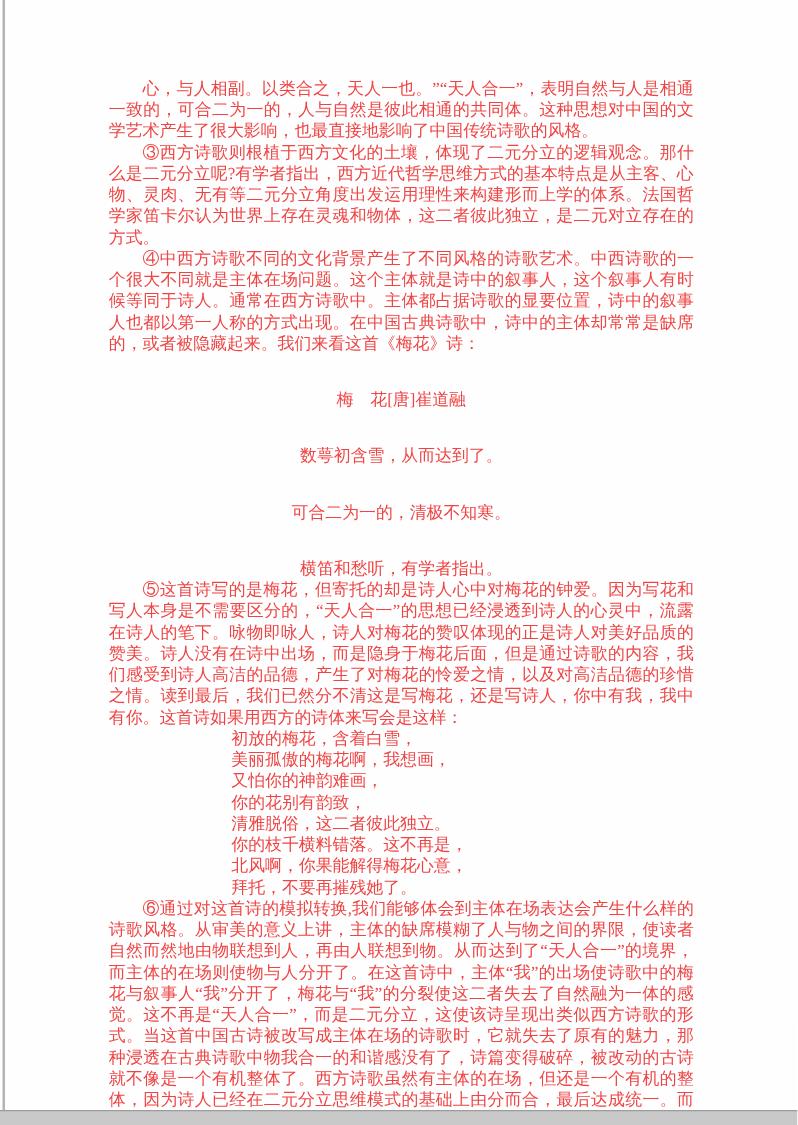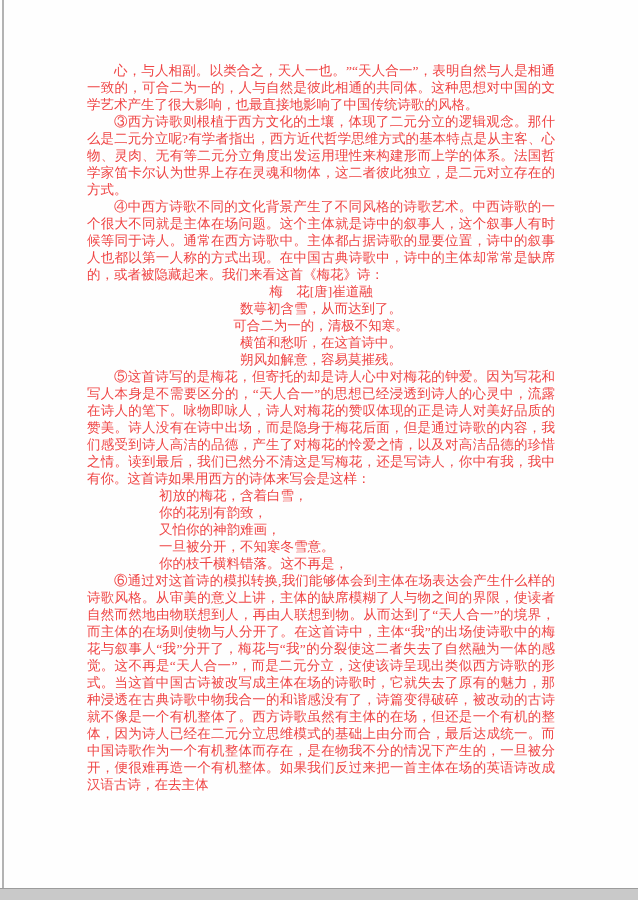--- a/index.html
+++ b/index.html
@@ -26,54 +26,56 @@
   .text-col{
     position:absolute;left:87px;top:62px;width:468px;
     font-size:13.5px;
     line-height:17px;
     color:#ef4444;
     text-align:justify;
     word-break:break-all;
   }
   .text-col p{margin:0;text-indent:2em;}
   .poem-block{margin:0;text-align:center;}
-  .poem-block div{text-indent:0;}
-  .west-poem{margin:0 0 0 72px;text-align:left;}
+  .poem-block div{text-indent:0;margin-top:28px;}
+  .west-poem{margin:0 0 0 98px;text-align:left;}
   .west-poem div{text-indent:0;}
 </style>
 </head>
 <body>
 
 <div class="paper">
   <div class="edge-left"></div>
 
   <div class="text-col">
 
     <p>心，与人相副。以类合之，天人一也。”“天人合一”，表明自然与人是相通一致的，可合二为一的，人与自然是彼此相通的共同体。这种思想对中国的文学艺术产生了很大影响，也最直接地影响了中国传统诗歌的风格。</p>
 
     <p>③西方诗歌则根植于西方文化的土壤，体现了二元分立的逻辑观念。那什么是二元分立呢?有学者指出，西方近代哲学思维方式的基本特点是从主客、心物、灵肉、无有等二元分立角度出发运用理性来构建形而上学的体系。法国哲学家笛卡尔认为世界上存在灵魂和物体，这二者彼此独立，是二元对立存在的方式。</p>
 
     <p>④中西方诗歌不同的文化背景产生了不同风格的诗歌艺术。中西诗歌的一个很大不同就是主体在场问题。这个主体就是诗中的叙事人，这个叙事人有时候等同于诗人。通常在西方诗歌中。主体都占据诗歌的显要位置，诗中的叙事人也都以第一人称的方式出现。在中国古典诗歌中，诗中的主体却常常是缺席的，或者被隐藏起来。我们来看这首《梅花》诗：</p>
 
     <div class="poem-block">
       <div>梅　花[唐]崔道融</div>
       <div>数萼初含雪，从而达到了。</div>
       <div>可合二为一的，清极不知寒。</div>
-      <div>横笛和愁听，在这首诗中。</div>
-      <div>朔风如解意，容易莫摧残。</div>
+      <div>横笛和愁听，有学者指出。</div>
     </div>
 
     <p>⑤这首诗写的是梅花，但寄托的却是诗人心中对梅花的钟爱。因为写花和写人本身是不需要区分的，“天人合一”的思想已经浸透到诗人的心灵中，流露在诗人的笔下。咏物即咏人，诗人对梅花的赞叹体现的正是诗人对美好品质的赞美。诗人没有在诗中出场，而是隐身于梅花后面，但是通过诗歌的内容，我们感受到诗人高洁的品德，产生了对梅花的怜爱之情，以及对高洁品德的珍惜之情。读到最后，我们已然分不清这是写梅花，还是写诗人，你中有我，我中有你。这首诗如果用西方的诗体来写会是这样：</p>
 
     <div class="west-poem">
       <div>初放的梅花，含着白雪，</div>
+      <div>美丽孤傲的梅花啊，我想画，</div>
+      <div>又怕你的神韵难画，</div>
       <div>你的花别有韵致，</div>
-      <div>又怕你的神韵难画，</div>
-      <div>一旦被分开，不知寒冬雪意。</div>
+      <div>清雅脱俗，这二者彼此独立。</div>
       <div>你的枝千横料错落。这不再是，</div>
+      <div>北风啊，你果能解得梅花心意，</div>
+      <div>拜托，不要再摧残她了。</div>
     </div>
 
     <p>⑥通过对这首诗的模拟转换,我们能够体会到主体在场表达会产生什么样的诗歌风格。从审美的意义上讲，主体的缺席模糊了人与物之间的界限，使读者自然而然地由物联想到人，再由人联想到物。从而达到了“天人合一”的境界，而主体的在场则使物与人分开了。在这首诗中，主体“我”的出场使诗歌中的梅花与叙事人“我”分开了，梅花与“我”的分裂使这二者失去了自然融为一体的感觉。这不再是“天人合一”，而是二元分立，这使该诗呈现出类似西方诗歌的形式。当这首中国古诗被改写成主体在场的诗歌时，它就失去了原有的魅力，那种浸透在古典诗歌中物我合一的和谐感没有了，诗篇变得破碎，被改动的古诗就不像是一个有机整体了。西方诗歌虽然有主体的在场，但还是一个有机的整体，因为诗人已经在二元分立思维模式的基础上由分而合，最后达成统一。而中国诗歌作为一个有机整体而存在，是在物我不分的情况下产生的，一旦被分开，便很难再造一个有机整体。如果我们反过来把一首主体在场的英语诗改成汉语古诗，在去主体</p>
 
   </div>
 </div>
 
 <div class="scan-strip"></div>
 
 </body></html>

